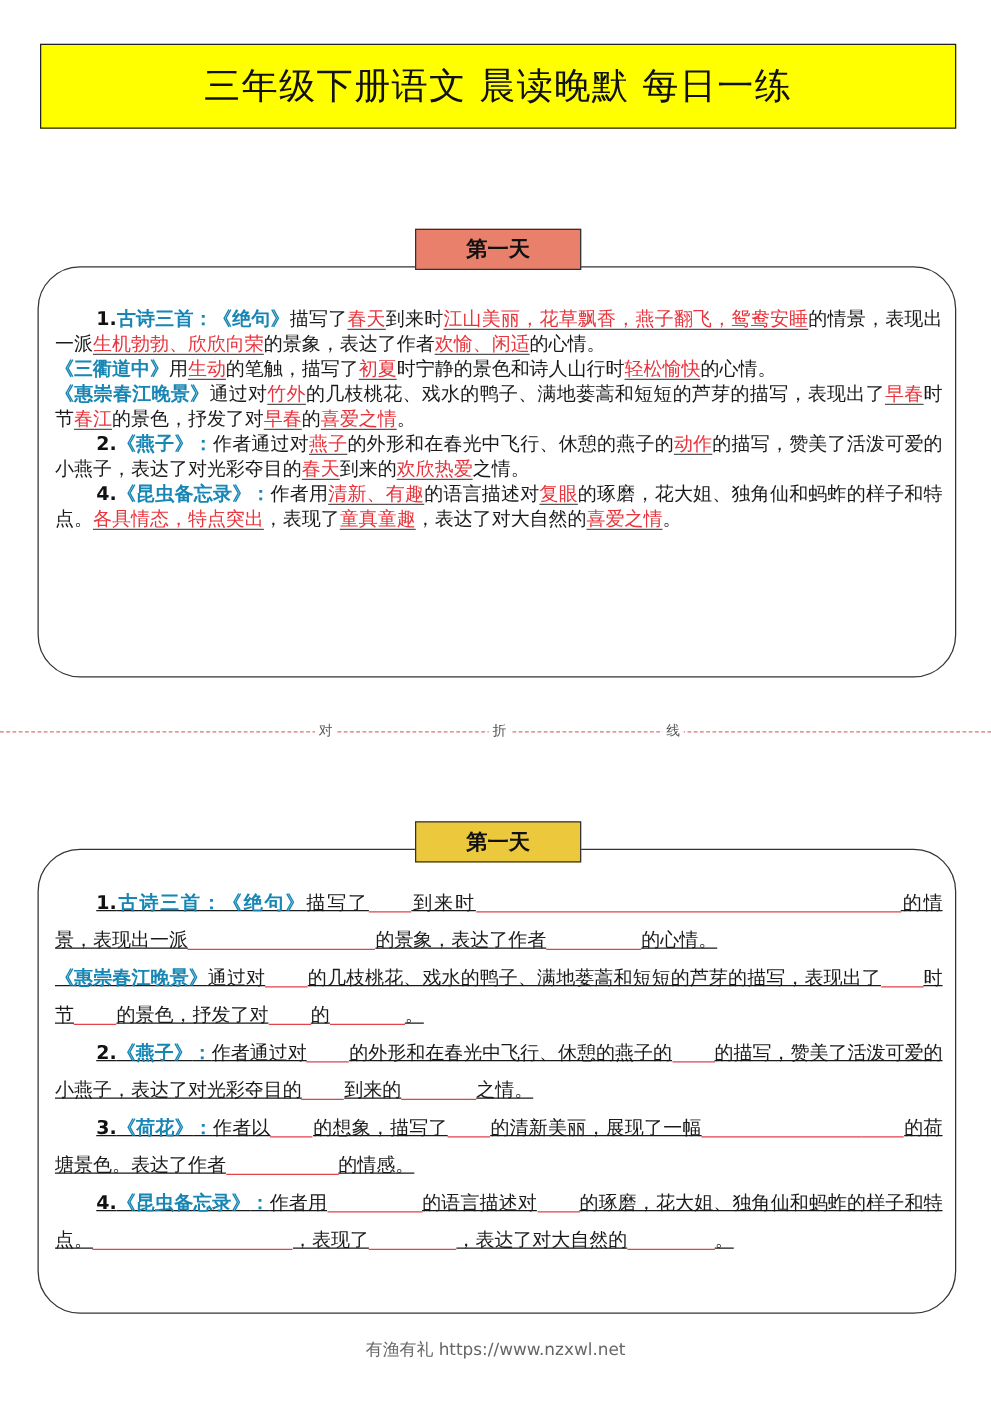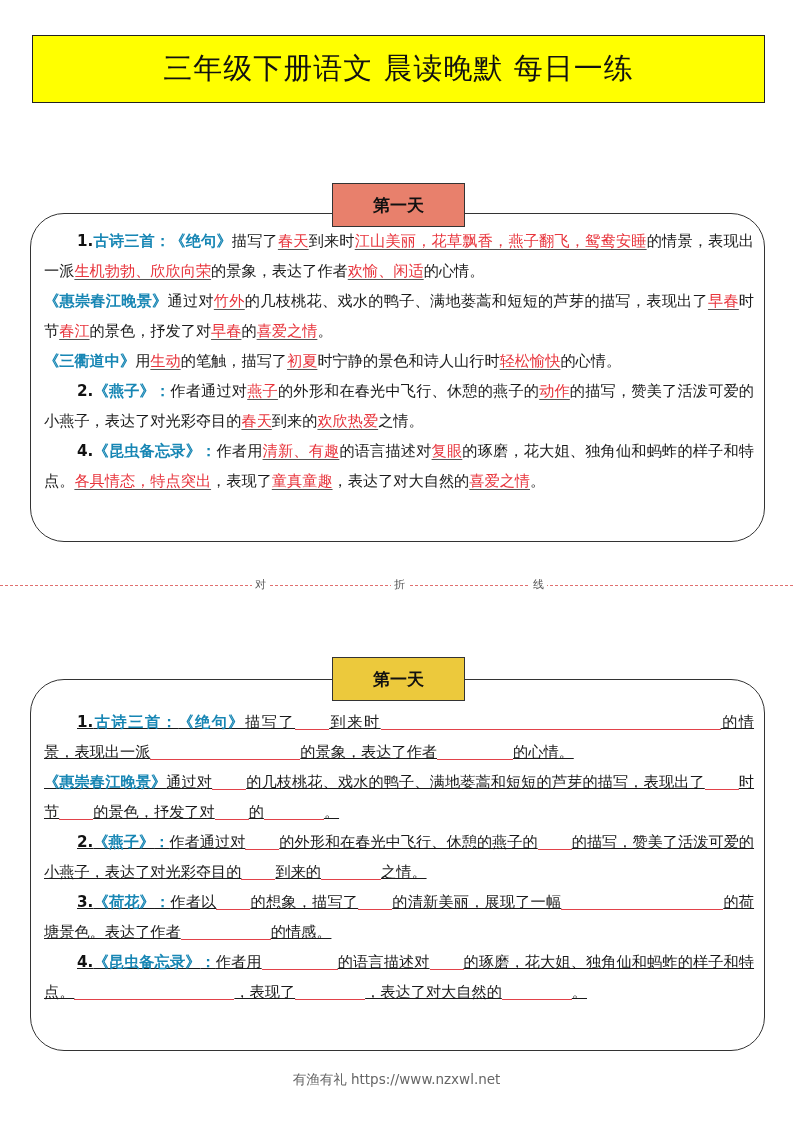--- a/index.html
+++ b/index.html
@@ -7,27 +7,27 @@
          font-family: "DejaVu Serif", "Liberation Serif", serif; color: #1a1a1a; }
   .title-banner { position: absolute; left: 32px; top: 35px; width: 733px; height: 68px;
          background: #ffff00; border: 1.5px solid #222; box-sizing: border-box;
          display: flex; align-items: center; justify-content: center; }
   .title-banner span { font-family: "DejaVu Sans", "Liberation Sans", sans-serif; font-weight: normal;
          font-size: 29px; letter-spacing: 1px; color: #111; }
   .card { position: absolute; left: 30px; width: 735px; border: 1.5px solid #333;
          border-radius: 34px; box-sizing: border-box; background: #fff; }
   .card.c1 { top: 213px; height: 329px; }
   .card.c2 { top: 679px; height: 372px; }
-  .badge { position: absolute; left: 332px; width: 133px; height: 44px; border: 1.5px solid #333;
+  .badge { position: absolute; left: 332px; width: 133px; height: 33px; border: 1.5px solid #333;
          box-sizing: border-box; display: flex; align-items: center; justify-content: center;
          font-family: "DejaVu Sans", "Liberation Sans", sans-serif; font-weight: bold; font-size: 17px; color: #111; z-index: 2; }
   .badge.b1 { top: 183px; background: #e8806c; }
   .badge.b2 { top: 657px; background: #ecc93c; }
   .content { position: absolute; left: 13px; right: 10px; font-size: 15.2px; }
-  .c1 .content { top: 12px; line-height: 30px; }
+  .c1 .content { top: 31px; line-height: 20px; }
   .c2 .content { top: 27px; line-height: 30px; text-decoration: underline; }
   .para { margin: 0; text-align: justify; }
   .indent { text-indent: 33px; }
   .blue { color: #1786b4; font-weight: bold; font-family: "DejaVu Sans", "Liberation Sans", sans-serif; }
   .num { font-weight: bold; font-family: "DejaVu Sans", "Liberation Sans", sans-serif; color: #111; }
   .ans { color: #e8343c; text-decoration: underline; text-decoration-color: #555; text-underline-offset: 3px; }
   .blank { display: inline-block; border-bottom: 1.3px solid #e2424a; height: 1em; vertical-align: -3px; }
   .fold { position: absolute; left: 0; top: 585px; width: 793px; height: 0;
          border-top: 1px dashed #e07070; }
   .fold-label { position: absolute; top: 577px; font-size: 11px; color: #555; background: #fff; padding: 0 3px;
@@ -39,22 +39,22 @@
 <body>
 
 <div class="title-banner">
   <span>三年级下册语文  晨读晚默  每日一练</span>
 </div>
 
 <div class="badge b1">第一天</div>
 <div class="card c1">
   <div class="content">
     <p class="para indent"><span class="num">1.</span><span class="blue">古诗三首：</span><span class="blue">《绝句》</span><span>描写了</span><span class="ans">春天</span><span>到来时</span><span class="ans">江山美丽，花草飘香，燕子翻飞，鸳鸯安睡</span><span>的情景，表现出一派</span><span class="ans">生机勃勃、欣欣向荣</span><span>的景象，表达了作者</span><span class="ans">欢愉、闲适</span><span>的心情。</span></p>
+    <p class="para"><span class="blue">《三衢道中》</span><span>用</span><span class="ans">生动</span><span>的笔触，描写了</span><span class="ans">初夏</span><span>时宁静的景色和诗人山行时</span><span class="ans">轻松愉快</span><span>的心情。</span></p>
     <p class="para"><span class="blue">《惠崇春江晚景》</span><span>通过对</span><span class="ans">竹外</span><span>的几枝桃花、戏水的鸭子、满地蒌蒿和短短的芦芽的描写，表现出了</span><span class="ans">早春</span><span>时节</span><span class="ans">春江</span><span>的景色，抒发了对</span><span class="ans">早春</span><span>的</span><span class="ans">喜爱之情</span><span>。</span></p>
-    <p class="para"><span class="blue">《三衢道中》</span><span>用</span><span class="ans">生动</span><span>的笔触，描写了</span><span class="ans">初夏</span><span>时宁静的景色和诗人山行时</span><span class="ans">轻松愉快</span><span>的心情。</span></p>
     <p class="para indent"><span class="num">2.</span><span class="blue">《燕子》</span><span class="blue">：</span><span>作者通过对</span><span class="ans">燕子</span><span>的外形和在春光中飞行、休憩的燕子的</span><span class="ans">动作</span><span>的描写，赞美了活泼可爱的小燕子，表达了对光彩夺目的</span><span class="ans">春天</span><span>到来的</span><span class="ans">欢欣热爱</span><span>之情。</span></p>
     <p class="para indent"><span class="num">4.</span><span class="blue">《昆虫备忘录》</span><span class="blue">：</span><span>作者用</span><span class="ans">清新、有趣</span><span>的语言描述对</span><span class="ans">复眼</span><span>的琢磨，花大姐、独角仙和蚂蚱的样子和特点。</span><span class="ans">各具情态，特点突出</span><span>，表现了</span><span class="ans">童真童趣</span><span>，表达了对大自然的</span><span class="ans">喜爱之情</span><span>。</span></p>
   </div>
 </div>
 
 <div class="fold"></div>
 <span class="fold-label" style="left:252px">对</span>
 <span class="fold-label" style="left:391px">折</span>
 <span class="fold-label" style="left:530px">线</span>
 

